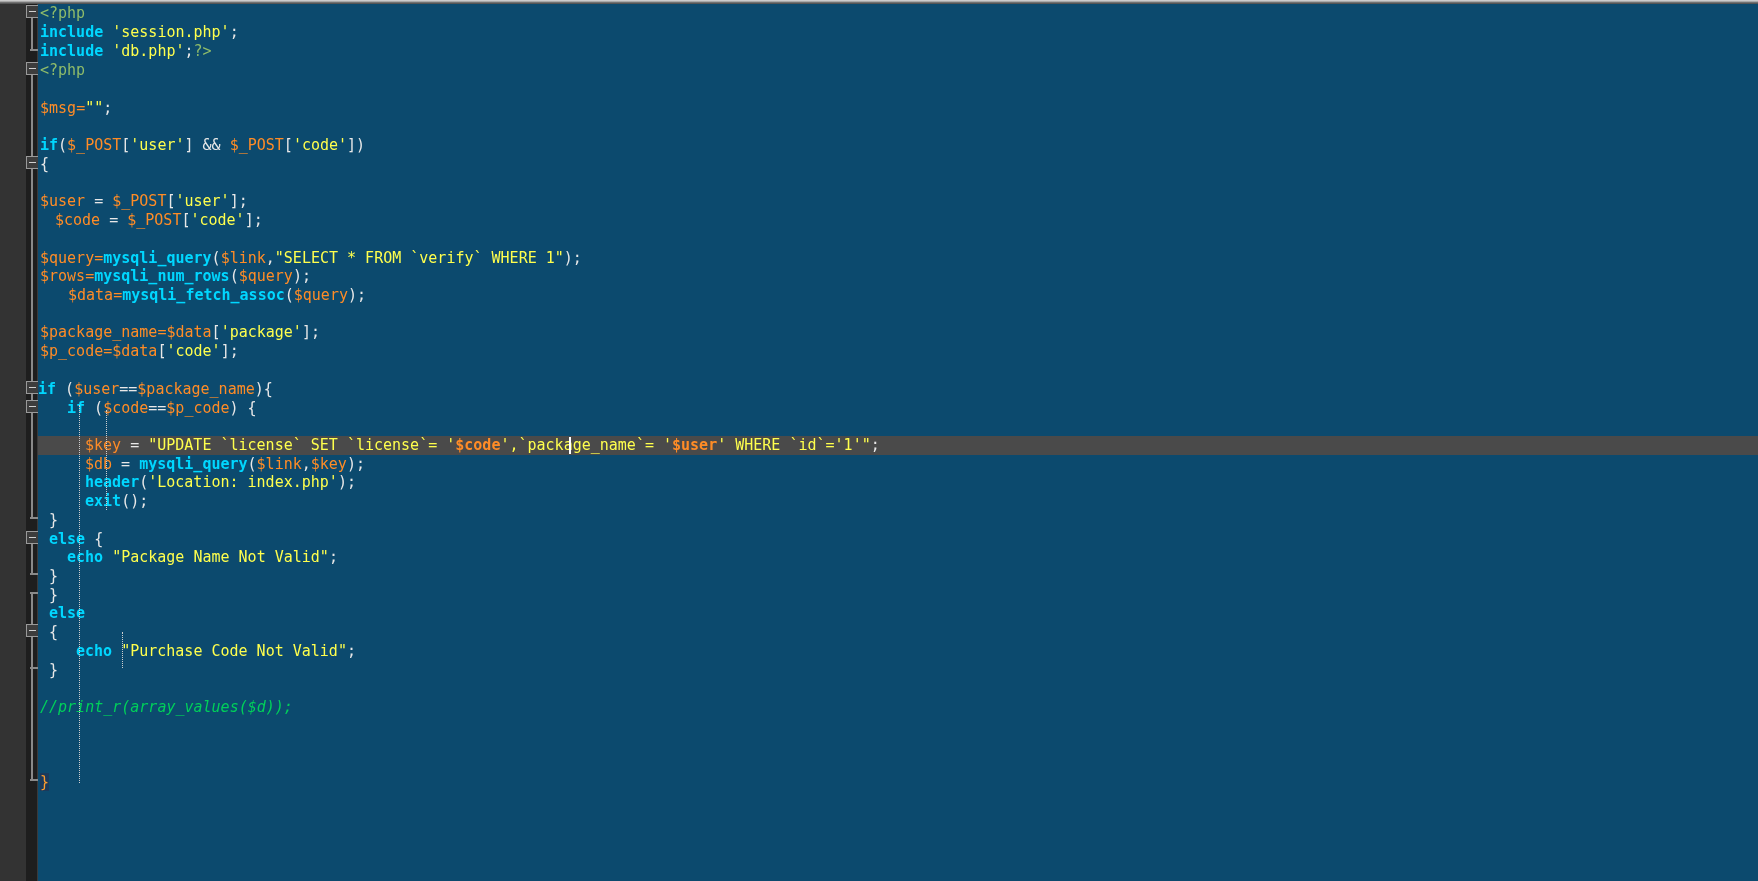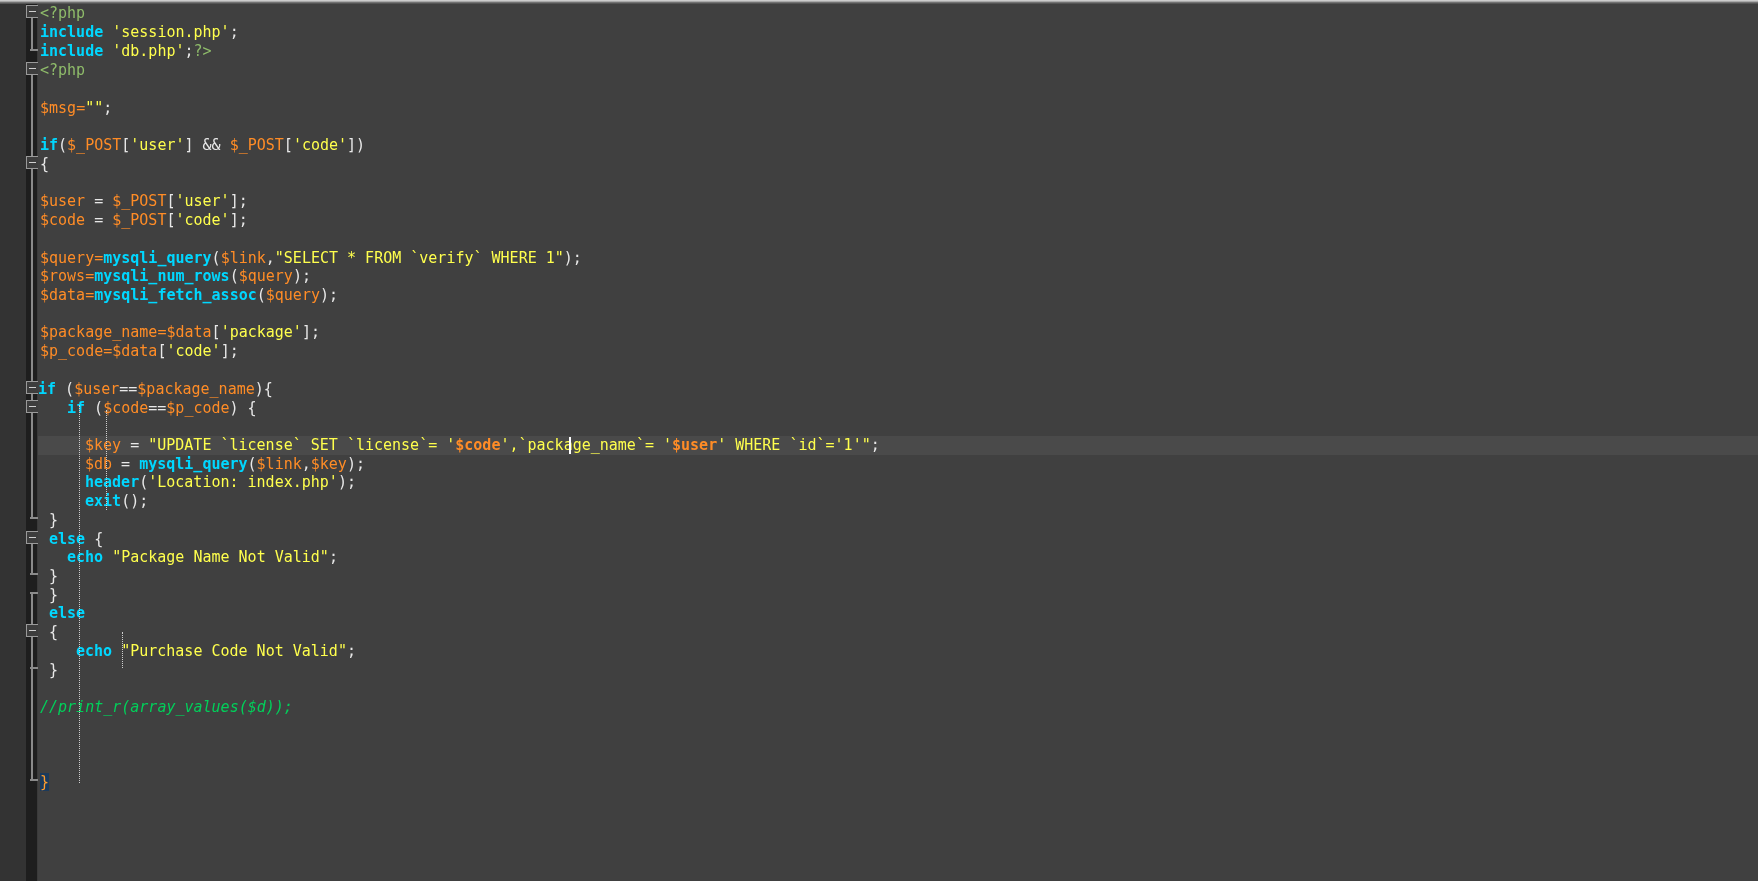--- a/index.html
+++ b/index.html
@@ -89,21 +89,21 @@
     background: #8a8a8a;
   }
 
   
   #code-surface {
     position: absolute;
     top: 4px;
     left: 38px;
     width: 1720px;
     height: 877px;
-    background: #404040;
+    background: #0c4a6e;
     overflow: hidden;
   }
 
   .code-line {
     position: absolute;
     left: 0;
     width: 1720px;
     height: 19px;
     line-height: 19px;
     font-size: 15px;
@@ -185,25 +185,25 @@
         <div class="code-line" style="top: 19px;"><span class="txt" style="padding-left: 2px;"><span class="tok-keyword">include</span><span class="tok-punct"> </span><span class="tok-string">'session.php'</span><span class="tok-punct">;</span></span></div>
         <div class="code-line" style="top: 38px;"><span class="txt" style="padding-left: 2px;"><span class="tok-keyword">include</span><span class="tok-punct"> </span><span class="tok-string">'db.php'</span><span class="tok-punct">;</span><span class="tok-tag">?&gt;</span></span></div>
         <div class="code-line" style="top: 57px;"><span class="txt" style="padding-left: 2px;"><span class="tok-tag">&lt;?php</span></span></div>
         <div class="code-line" style="top: 76px;"><span class="txt" style="padding-left: 2px;"></span></div>
         <div class="code-line" style="top: 95px;"><span class="txt" style="padding-left: 2px;"><span class="tok-var">$msg</span><span class="tok-var">=</span><span class="tok-string">""</span><span class="tok-punct">;</span></span></div>
         <div class="code-line" style="top: 114px;"><span class="txt" style="padding-left: 2px;"></span></div>
         <div class="code-line" style="top: 132px;"><span class="txt" style="padding-left: 2px;"><span class="tok-keyword">if</span><span class="tok-punct">(</span><span class="tok-var">$_POST</span><span class="tok-punct">[</span><span class="tok-string">'user'</span><span class="tok-punct">]</span><span class="tok-punct"> &amp;&amp; </span><span class="tok-var">$_POST</span><span class="tok-punct">[</span><span class="tok-string">'code'</span><span class="tok-punct">])</span></span></div>
         <div class="code-line" style="top: 151px;"><span class="txt" style="padding-left: 2px;"><span class="tok-punct">{</span></span></div>
         <div class="code-line" style="top: 170px;"><span class="txt" style="padding-left: 2px;"></span></div>
         <div class="code-line" style="top: 188px;"><span class="txt" style="padding-left: 2px;"><span class="tok-var">$user</span><span class="tok-punct"> = </span><span class="tok-var">$_POST</span><span class="tok-punct">[</span><span class="tok-string">'user'</span><span class="tok-punct">];</span></span></div>
-        <div class="code-line" style="top: 207px;"><span class="txt" style="padding-left: 2px;"><span class="tok-var">$code</span><span class="tok-punct"> = </span><span class="tok-var">$_POST</span><span class="tok-punct">[</span><span class="tok-string">'code'</span><span class="tok-punct">];</span></span></div>
+        <div class="code-line" style="top: 207px;"><span class="txt" style="padding-left: 17px;"><span class="tok-var">$code</span><span class="tok-punct"> = </span><span class="tok-var">$_POST</span><span class="tok-punct">[</span><span class="tok-string">'code'</span><span class="tok-punct">];</span></span></div>
         <div class="code-line" style="top: 226px;"><span class="txt" style="padding-left: 2px;"></span></div>
         <div class="code-line" style="top: 245px;"><span class="txt" style="padding-left: 2px;"><span class="tok-var">$query</span><span class="tok-var">=</span><span class="tok-func">mysqli_query</span><span class="tok-punct">(</span><span class="tok-var">$link</span><span class="tok-punct">,</span><span class="tok-string">"SELECT * FROM `verify` WHERE 1"</span><span class="tok-punct">);</span></span></div>
         <div class="code-line" style="top: 263px;"><span class="txt" style="padding-left: 2px;"><span class="tok-var">$rows</span><span class="tok-var">=</span><span class="tok-func">mysqli_num_rows</span><span class="tok-punct">(</span><span class="tok-var">$query</span><span class="tok-punct">);</span></span></div>
-        <div class="code-line" style="top: 282px;"><span class="txt" style="padding-left: 2px;"><span class="tok-var">$data</span><span class="tok-var">=</span><span class="tok-func">mysqli_fetch_assoc</span><span class="tok-punct">(</span><span class="tok-var">$query</span><span class="tok-punct">);</span></span></div>
+        <div class="code-line" style="top: 282px;"><span class="txt" style="padding-left: 2px; margin-left: 28px;"><span class="tok-var">$data</span><span class="tok-var">=</span><span class="tok-func">mysqli_fetch_assoc</span><span class="tok-punct">(</span><span class="tok-var">$query</span><span class="tok-punct">);</span></span></div>
         <div class="code-line" style="top: 301px;"><span class="txt" style="padding-left: 2px;"></span></div>
         <div class="code-line" style="top: 319px;"><span class="txt" style="padding-left: 2px;"><span class="tok-var">$package_name</span><span class="tok-var">=</span><span class="tok-var">$data</span><span class="tok-punct">[</span><span class="tok-string">'package'</span><span class="tok-punct">];</span></span></div>
         <div class="code-line" style="top: 338px;"><span class="txt" style="padding-left: 2px;"><span class="tok-var">$p_code</span><span class="tok-var">=</span><span class="tok-var">$data</span><span class="tok-punct">[</span><span class="tok-string">'code'</span><span class="tok-punct">];</span></span></div>
         <div class="code-line" style="top: 357px;"><span class="txt" style="padding-left: 2px;"></span></div>
         <div class="code-line" style="top: 376px;"><span class="txt" style=""><span class="tok-keyword">if</span><span class="tok-punct"> (</span><span class="tok-var">$user</span><span class="tok-punct">==</span><span class="tok-var">$package_name</span><span class="tok-punct">){</span></span></div>
         <div class="code-line" style="top: 395px;"><span class="txt" style="padding-left: 29px; text-align: center;"><span class="tok-keyword">if</span><span class="tok-punct"> (</span><span class="tok-var">$code</span><span class="tok-punct">==</span><span class="tok-var">$p_code</span><span class="tok-punct">) {</span></span></div>
         <div class="code-line" style="top: 413px;"><span class="txt" style="padding-left: 47px;"></span></div>
         <div class="code-line line-highlight" style="top: 432px;"><span class="txt" style="padding-left: 47px;"><span class="tok-var">$key</span><span class="tok-punct"> = </span><span class="tok-string">"UPDATE `license` SET `license`= '</span><span class="tok-var-b">$code</span><span class="tok-string">',`package_name`= '</span><span class="tok-var-b">$user</span><span class="tok-string">' WHERE `id`='1'"</span><span class="tok-punct">;</span></span></div>
         <div class="code-line" style="top: 451px;"><span class="txt" style="padding-left: 47px;"><span class="tok-var">$db</span><span class="tok-punct"> = </span><span class="tok-func">mysqli_query</span><span class="tok-punct">(</span><span class="tok-var">$link</span><span class="tok-punct">,</span><span class="tok-var">$key</span><span class="tok-punct">);</span></span></div>
         <div class="code-line" style="top: 469px;"><span class="txt" style="padding-left: 47px;"><span class="tok-keyword">header</span><span class="tok-punct">(</span><span class="tok-string">'Location: index.php'</span><span class="tok-punct">);</span></span></div>

